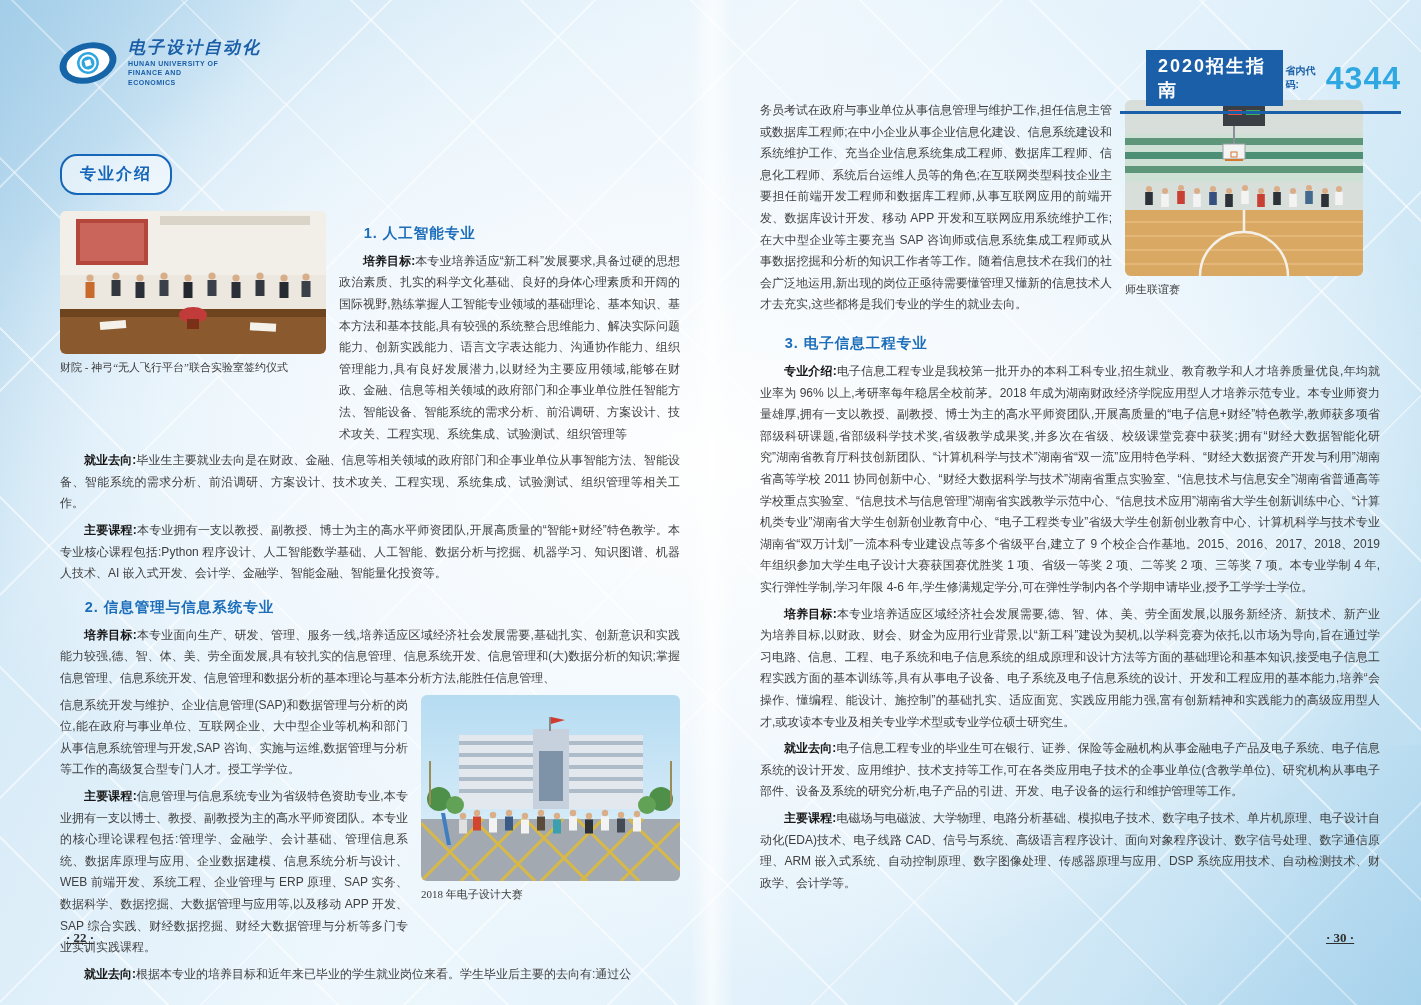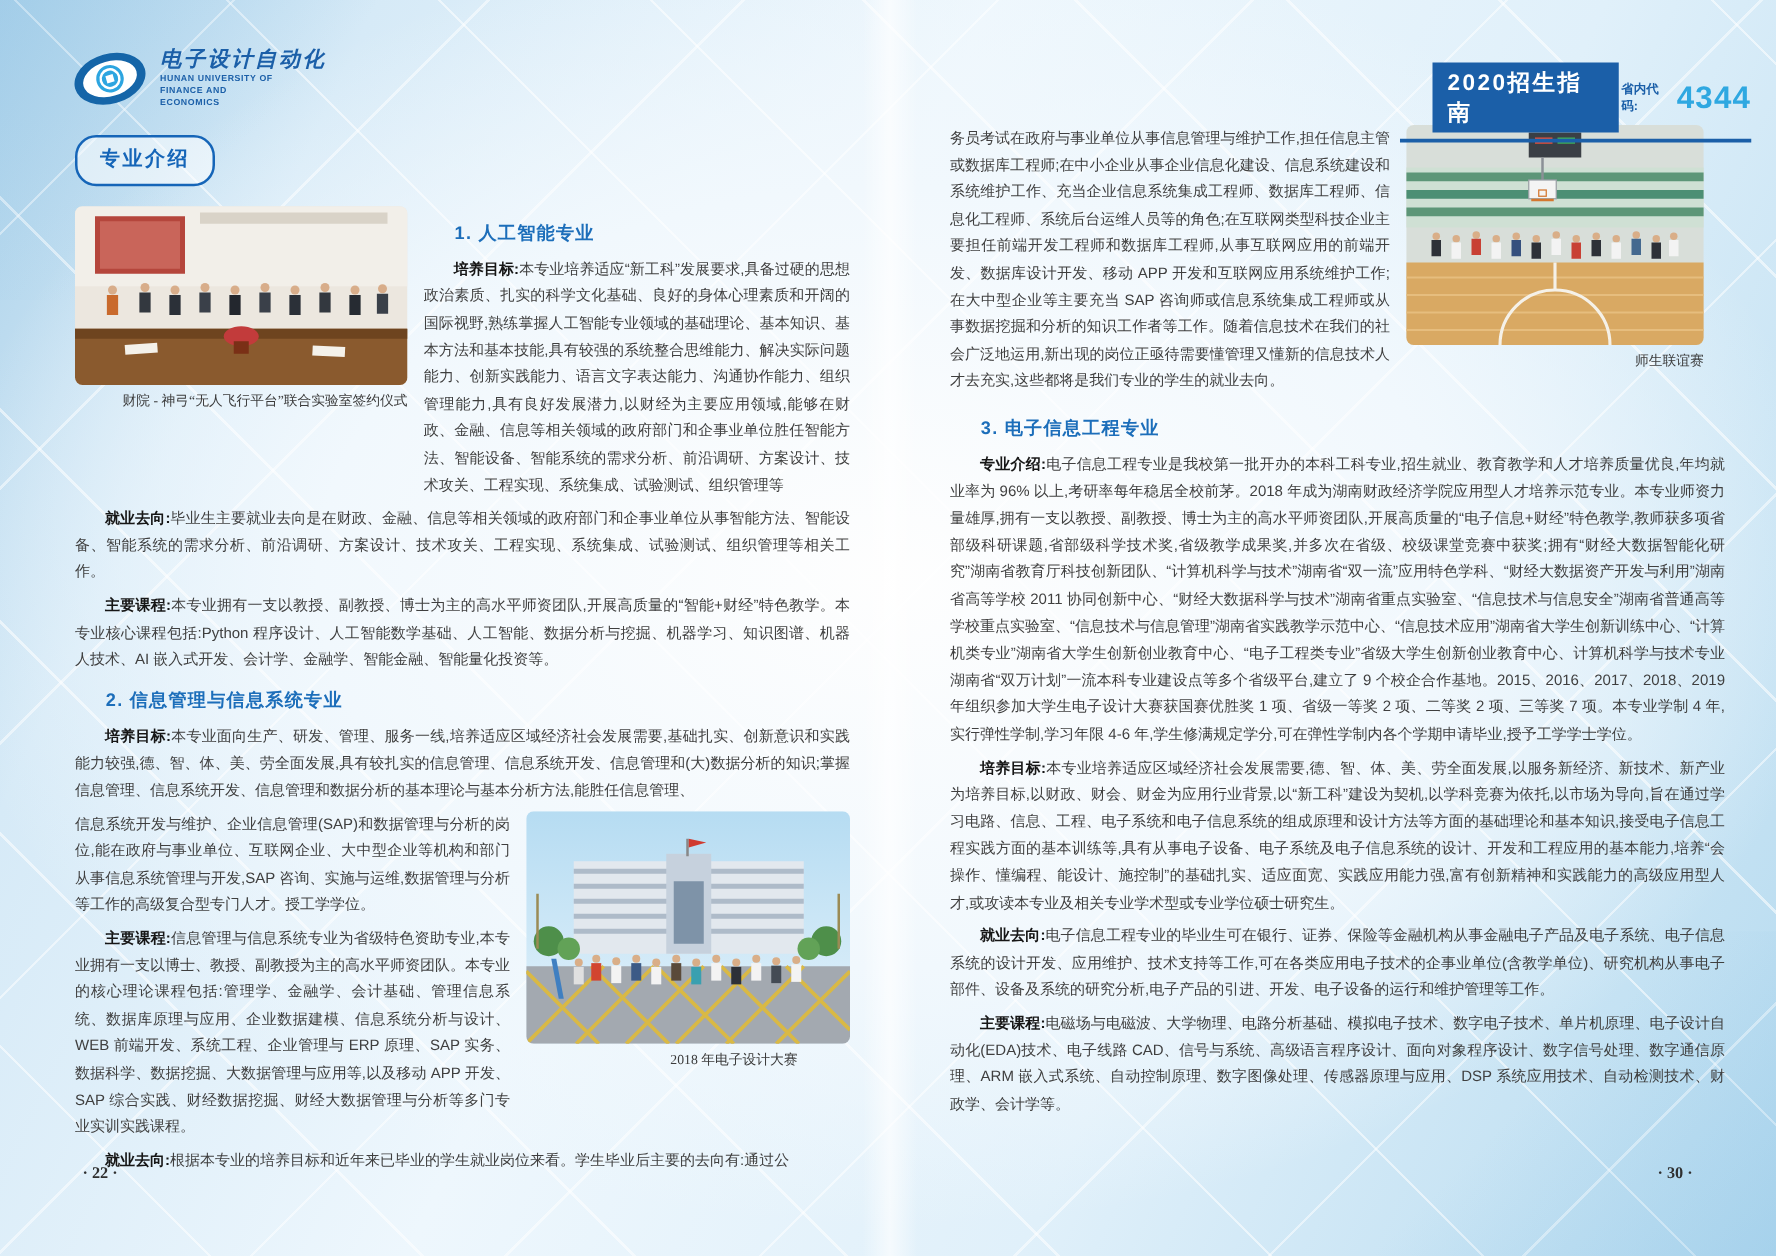--- a/index.html
+++ b/index.html
@@ -25,41 +25,41 @@
     background:linear-gradient(90deg, rgba(255,255,255,0), rgba(255,255,255,.65), rgba(255,255,255,0)); }
 
   
   .logo-wrap { position:absolute; left:56px; top:36px; display:flex; align-items:flex-start; gap:8px; z-index:2; }
   .logo-text-cn { font-size:17px; font-weight:bold; color:#1b5fa8; letter-spacing:2px; font-family:"Liberation Serif",serif; font-style:italic; }
   .logo-text-en { font-size:7px; font-weight:bold; color:#1b5fa8; line-height:1.35; letter-spacing:.5px; }
   .banner-wrap { position:absolute; left:1120px; top:50px; width:281px; z-index:2; }
   .banner-row { display:flex; align-items:center; gap:2px; padding-left:26px; }
   .banner-title { background:#1b5fa8; color:#fff; font-weight:bold; font-size:18px; letter-spacing:2px; padding:4px 12px; }
   .code-label { color:#1b5fa8; font-weight:bold; font-size:10px; }
-  .code-value { color:#2fa8e1; font-weight:bold; font-size:25px; letter-spacing:1px; }
+  .code-value { color:#2fa8e1; font-weight:bold; font-size:32px; letter-spacing:1px; }
   .banner-rule { margin-top:5px; height:2.5px; background:#1b5fa8; width:100%; }
 
   
   .badge { display:inline-block; border:2.5px solid #1565b8; border-radius:17px; padding:4px 18px;
-    color:#1565b8; font-weight:bold; font-size:16px; letter-spacing:2px; background:rgba(255,255,255,.55); }
+    color:#1565b8; font-weight:bold; font-size:16px; letter-spacing:2px; background:rgba(255,255,255,.55);margin-top:46px; }
 
   
   .page { position:absolute; width:620px; z-index:1; font-size:12px; line-height:1.8; text-align:justify; }
   .page-left  { left:60px;  top:108px; }
   .page-right { left:760px; top:100px; }
   .page p { margin:0 0 5px; text-indent:2em; }
   .page p.noind { text-indent:0; }
   .lbl { font-weight:bold; color:#161616; }
   .sec-title { color:#1c6eba; font-size:14.5px; font-weight:bold; margin:9px 0 5px; text-indent:1.7em; letter-spacing:1px; }
   .row { display:flex; gap:13px; }
   .photo-col { flex:0 0 auto; }
   .text-col { flex:1 1 auto; min-width:0; }
-  .caption { font-family:"Liberation Serif",serif; font-size:11px; color:#3b3b3b; text-align:right; margin-top:4px; text-indent:0; }
+  .caption { font-family:"Liberation Serif",serif; font-size:11px; color:#3b3b3b; text-align:left; margin-top:4px; text-indent:0; }
   .photo-frame { border-radius:6px; overflow:hidden; display:block; }
-  .pagenum { position:absolute; font-family:"Liberation Serif",serif; font-weight:bold; font-size:13px; color:#2f2f2f; z-index:2; }
+  .pagenum { position:absolute; font-family:"Liberation Serif",serif; font-weight:bold; font-size:13px; color:#2f2f2f; z-index:2;text-decoration:underline; }
   .pagenum-left  { left:66px;  top:930px; }
   .pagenum-right { left:1326px; top:930px; }
   .s2-left { flex:0 0 348px; }
   .cont-col { flex:0 0 352px; }
 </style>
 </head>
 <body>
 
 <div class="spread">
   <div class="corner-deco-tl"></div>

